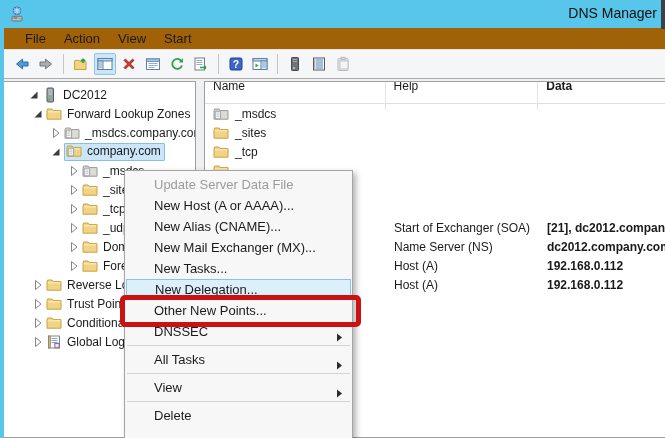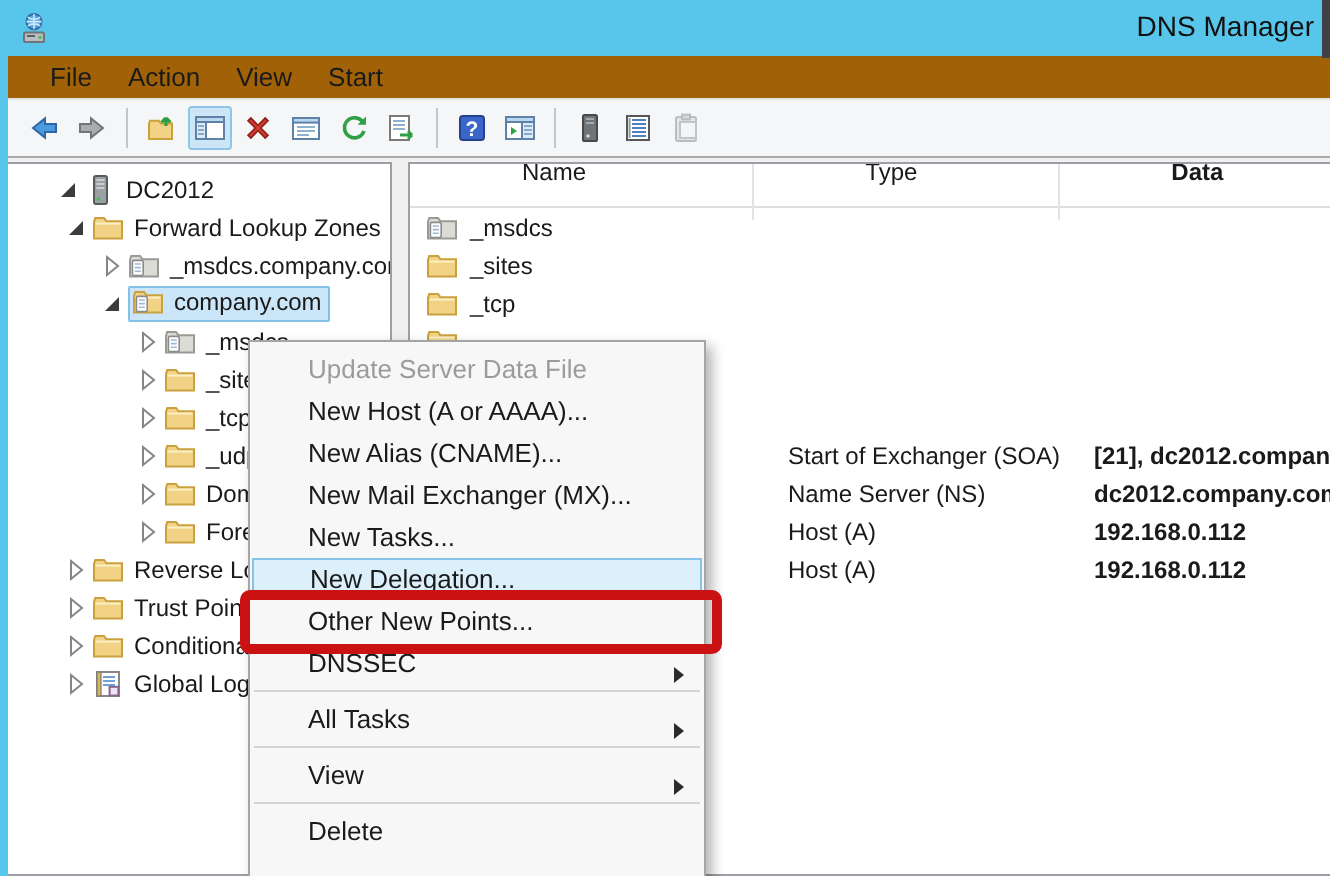--- a/index.html
+++ b/index.html
@@ -36,21 +36,21 @@
   
   .tree-row{height:19px;display:flex;align-items:center;white-space:nowrap;overflow:hidden;}
   .tree-row .expander{width:16px;height:16px;flex:0 0 16px;display:inline-flex;align-items:center;justify-content:center;}
   .tree-row .ticon{width:16px;height:16px;flex:0 0 16px;}
   .tree-row .tlabel{margin-left:5px;}
   .selwrap{display:flex;align-items:center;background:#CBE6F8;border:1px solid #84C1E8;
     border-radius:1px;padding:0 3px 1px 1px;height:18px;}
   .selwrap .tlabel{margin-left:5px;}
   
   .lv-header{display:flex;height:22px;border-bottom:1px solid #DEDEDE;align-items:center;}
-  .lv-hcell{height:34px;line-height:21px;padding-left:8px;border-right:1px solid #E2E2E2;overflow:hidden;white-space:nowrap;margin-left:48px;}
+  .lv-hcell{height:34px;line-height:21px;padding-left:8px;border-right:1px solid #E2E2E2;overflow:hidden;white-space:nowrap;}
   .lv-row{display:flex;height:19px;align-items:center;white-space:nowrap;}
   .lv-cell{height:19px;display:flex;align-items:center;padding-left:8px;overflow:hidden;flex:0 0 auto;}
   .lv-cell .ticon{width:16px;height:16px;margin-right:6px;flex:0 0 16px;}
   .c-name{width:181px;}
   .c-type{width:153px;}
   .c-data{width:127px;font-weight:bold;}
   
   .ctxmenu{position:absolute;left:124px;top:170px;width:229px;height:280px;z-index:50;
     background:#F7F7F7;border:1px solid #A5A5A5;box-shadow:3px 3px 6px rgba(0,0,0,.30);
     padding-top:3px;font-size:13px;}
@@ -356,21 +356,21 @@
             <rect x="8.8" y="9.4" width="4.4" height="4.4" fill="#EDE3F2" stroke="#88648C"></rect>
           </svg></span>
         <span class="tlabel">Global Logs</span>
       </div>
     </div>
   <div class="pane-gap"></div>
 
   <div class="list-pane">
     <div class="lv-header">
       <div class="lv-hcell c-name">Name</div>
-      <div class="lv-hcell c-type">Type</div>
+      <div class="lv-hcell c-type">Help</div>
       <div class="lv-hcell c-data" style="flex:1 1 auto;border-right:none;">Data</div>
     </div>
     <div id="listBody">
         <div class="lv-row">
           <div class="lv-cell c-name">
             <span class="ticon"><svg width="16" height="16" viewBox="0 0 16 16">
                 <path d="M1 5 L1 13.2 L15 13.2 L15 4.6 L7.2 4.6 L6 3 L1.6 3 Z" fill="#DCDCD6" stroke="#9A9A94"></path>
                 <rect x="2.2" y="5.2" width="5.4" height="7.6" rx="0.8" fill="#FDFDFD" stroke="#8B8B8B" stroke-width="0.8"></rect>
                 <path d="M3.4 7 h3 M3.4 8.8 h3 M3.4 10.6 h3" stroke="#9DB8D2" stroke-width="0.8"></path>
               </svg></span>

